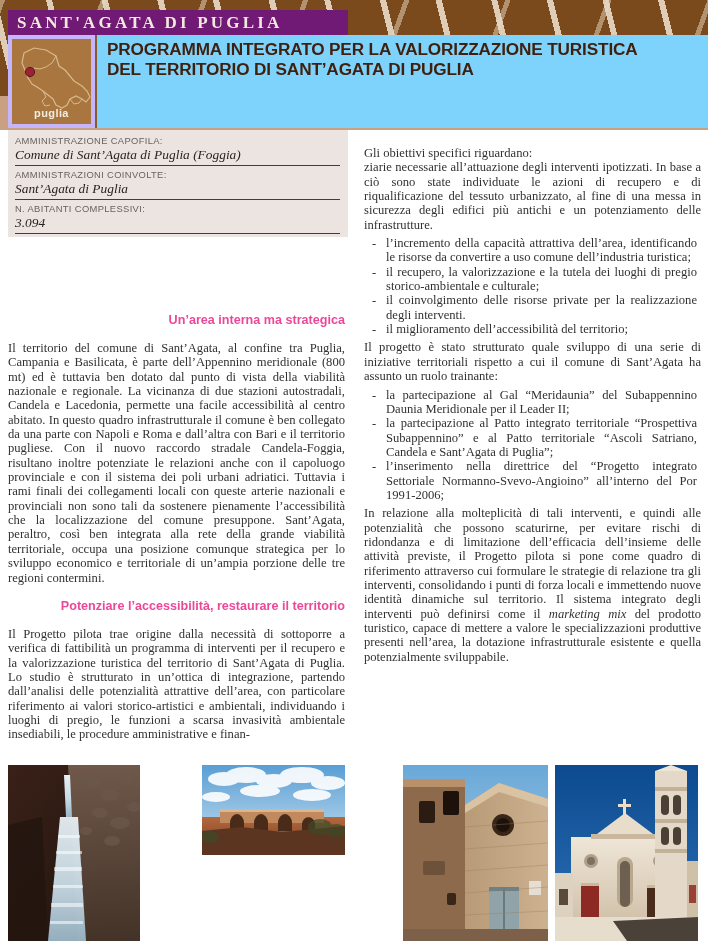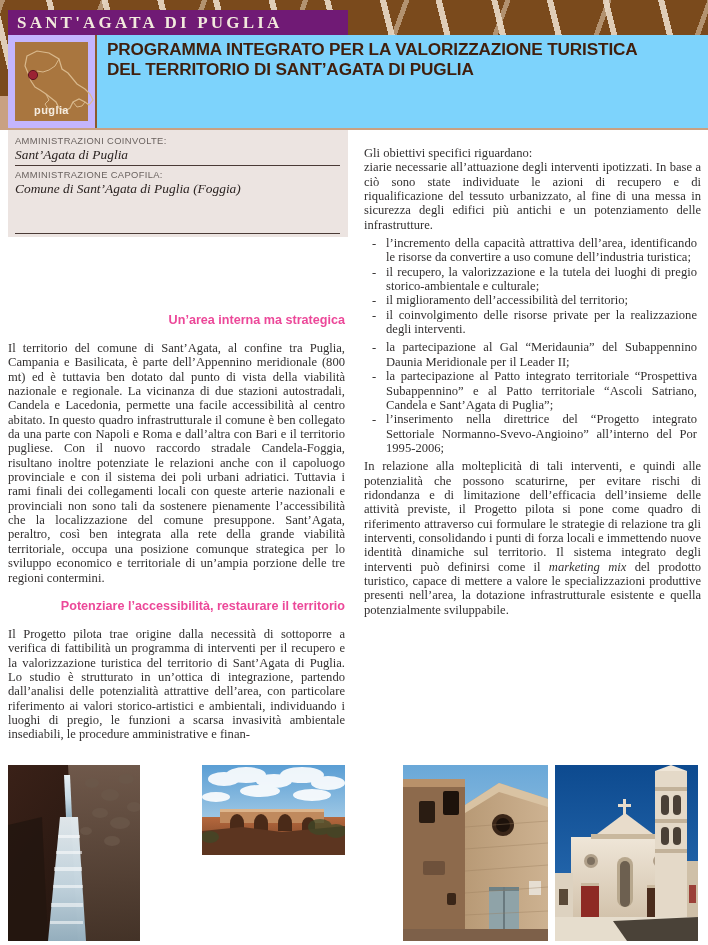--- a/index.html
+++ b/index.html
@@ -46,21 +46,21 @@
     font-size: 17px; font-weight: bold;
     letter-spacing: 3.2px;
     padding-left: 9px;
     white-space: nowrap;
   }
 
   
   .map-badge {
     position: absolute; left: 8px; top: 35px; width: 87px; height: 93px;
     background: #a9763f;
-    border: 7px solid #c4b5fd;
+    border: 4px solid #c4b5fd;
   }
   .map-badge svg { position: absolute; left: 0; top: 0; }
   .map-label {
     position: absolute; left: 0; bottom: 5px; width: 100%;
     text-align: center;
     color: #f5ece0;
     font-family: "Liberation Sans", sans-serif;
     font-size: 11px; font-weight: bold;
     letter-spacing: 0.4px;
   }
@@ -175,50 +175,55 @@
   <div class="program-title-box">
     <div class="program-title">
       <span>PROGRAMMA INTEGRATO PER LA VALORIZZAZIONE TURISTICA</span><br>
       <span>DEL TERRITORIO DI SANT’AGATA DI PUGLIA</span>
     </div>
   </div>
 </div>
 
 <div class="info-box">
   <div class="info-row">
+    <div class="info-label">AMMINISTRAZIONE CAPOFILA:</div>
+    <div class="info-value">Comune di Sant’Agata di Puglia (Foggia)</div>
+  </div>
+  <div class="info-row">
     <div class="info-label">AMMINISTRAZIONI COINVOLTE:</div>
     <div class="info-value">Sant’Agata di Puglia</div>
   </div>
   <div class="info-row">
-    <div class="info-label">AMMINISTRAZIONE CAPOFILA:</div>
-    <div class="info-value">Comune di Sant’Agata di Puglia (Foggia)</div>
+    <div class="info-label">N. ABITANTI COMPLESSIVI:</div>
+    <div class="info-value">3.094</div>
   </div>
   <div class="info-rule-bottom"></div>
 </div>
 
 <div class="col col-left">
   <h2 class="sec-head">Un’area interna ma strategica</h2>
   <p class="para">Il territorio del comune di Sant’Agata, al confine tra Puglia, Campania e Basilicata, è parte dell’Appennino meridionale (800 mt) ed è tuttavia ben dotato dal punto di vista della viabilità nazionale e regionale. La vicinanza di due stazioni autostradali, Candela e Lacedonia, permette una facile accessibilità al centro abitato. In questo quadro infrastrutturale il comune è ben collegato da una parte con Napoli e Roma e dall’altra con Bari e il territorio pugliese. Con il nuovo raccordo stradale Candela-Foggia, risultano inoltre potenziate le relazioni anche con il capoluogo provinciale e con il sistema dei poli urbani adriatici. Tuttavia i rami finali dei collegamenti locali con queste arterie nazionali e provinciali non sono tali da sostenere pienamente l’accessibilità che la localizzazione del comune presuppone. Sant’Agata, peraltro, così ben integrata alla rete della grande viabilità territoriale, occupa una posizione comunque strategica per lo sviluppo economico e territoriale di un’ampia porzione delle tre regioni contermini.</p>
   <h2 class="sec-head spaced">Potenziare l’accessibilità, restaurare il territorio</h2>
   <p class="para">Il Progetto pilota trae origine dalla necessità di sottoporre a verifica di fattibilità un programma di interventi per il recupero e la valorizzazione turistica del territorio di Sant’Agata di Puglia. Lo studio è strutturato in un’ottica di integrazione, partendo dall’analisi delle potenzialità attrattive dell’area, con particolare riferimento ai valori storico-artistici e ambientali, individuando i luoghi di pregio, le funzioni a scarsa invasività ambientale insediabili, le procedure amministrative e finan-</p>
 </div>
 
 <div class="col col-right">
   <p class="para">Gli obiettivi specifici riguardano:</p>
   <p class="para">ziarie necessarie all’attuazione degli interventi ipotizzati. In base a ciò sono state individuate le azioni di recupero e di riqualificazione del tessuto urbanizzato, al fine di una messa in sicurezza degli edifici più antichi e un potenziamento delle infrastrutture.</p>
   <ul class="dashlist">
     <li>l’incremento della capacità attrattiva dell’area, identificando le risorse da convertire a uso comune dell’industria turistica;</li>
     <li>il recupero, la valorizzazione e la tutela dei luoghi di pregio storico-ambientale e culturale;</li>
+    <li>il coinvolgimento delle risorse private per la realizzazione degli interventi.</li>
     <li>il miglioramento dell’accessibilità del territorio;</li>
-    <li>il coinvolgimento delle risorse private per la realizzazione degli interventi.</li>
   </ul>
+  <p class="para">Il progetto è stato strutturato quale sviluppo di una serie di iniziative territoriali rispetto a cui il comune di Sant’Agata ha assunto un ruolo trainante:</p>
   <ul class="dashlist">
     <li>la partecipazione al Gal “Meridaunia” del Subappennino Daunia Meridionale per il Leader II;</li>
     <li>la partecipazione al Patto integrato territoriale “Prospettiva Subappennino” e al Patto territoriale “Ascoli Satriano, Candela e Sant’Agata di Puglia”;</li>
-    <li>l’inserimento nella direttrice del “Progetto integrato Settoriale Normanno-Svevo-Angioino” all’interno del Por 1995-2006;</li>
+    <li>l’inserimento nella direttrice del “Progetto integrato Settoriale Normanno-Svevo-Angioino” all’interno del Por 1991-2006;</li>
   </ul>
   <p class="para"><span>In relazione alla molteplicità di tali interventi, e quindi alle potenzialità che possono scaturirne, per evitare rischi di ridondanza e di limitazione dell’efficacia dell’insieme delle attività previste, il Progetto pilota si pone come quadro di riferimento attraverso cui formulare le strategie di relazione tra gli interventi, consolidando i punti di forza locali e immettendo nuove identità dinamiche sul territorio. Il sistema integrato degli interventi può definirsi come il </span><span class="it">marketing mix</span><span> del prodotto turistico, capace di mettere a valore le specializzazioni produttive presenti nell’area, la dotazione infrastrutturale esistente e quella potenzialmente sviluppabile.</span></p>
 </div>
 
 <div class="photo photo-1">
   <svg width="132" height="176" viewBox="0 0 132 176" preserveAspectRatio="none">
     <defs>
       <linearGradient id="g1a" x1="0" y1="0" x2="1" y2="1">
         <stop offset="0%" stop-color="#3a2118"></stop>
           <stop offset="100%" stop-color="#1d120c"></stop>

